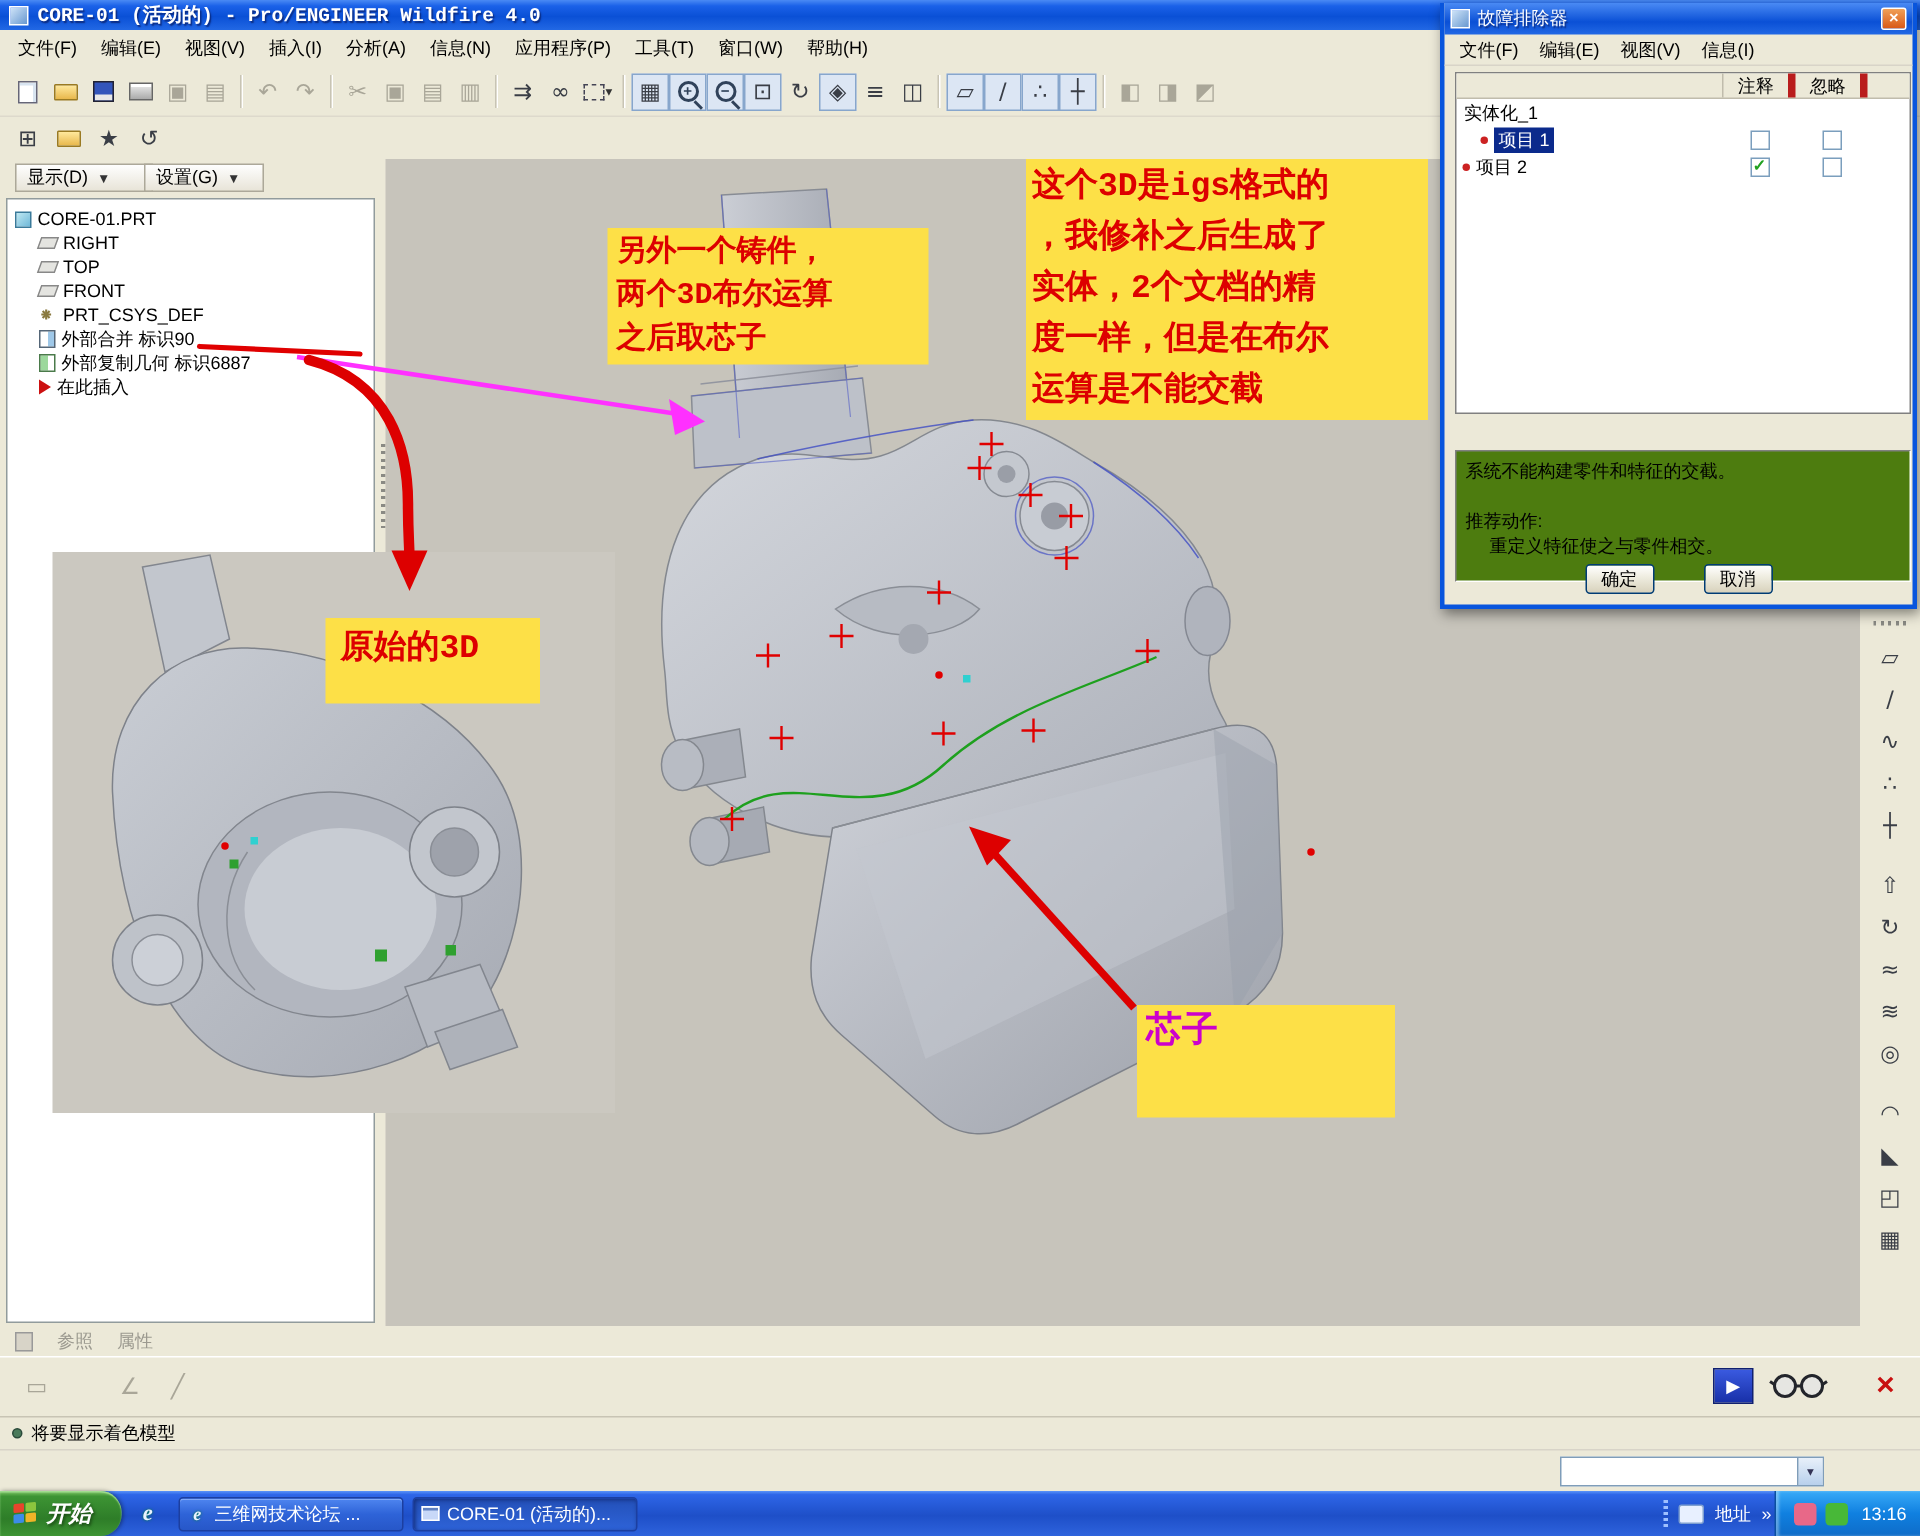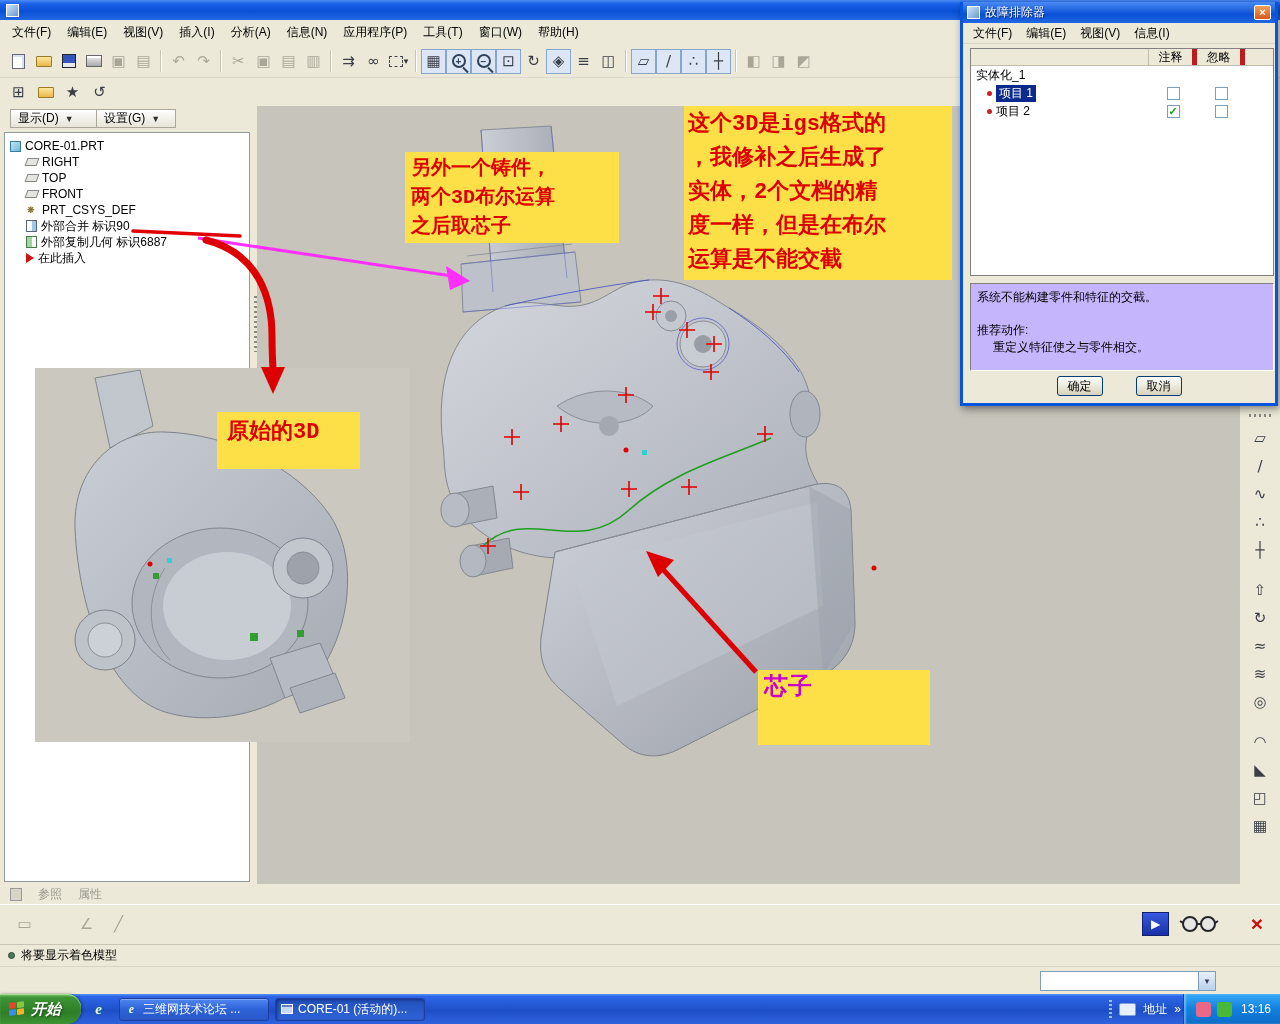--- a/index.html
+++ b/index.html
@@ -68,21 +68,21 @@
 .dl-hdr{height:17px;background:#ECE9D8;display:flex;border-bottom:1px solid #C0BCAC;font-size:12px}
 .dl-c1{width:178px;border-right:1px solid #C0BCAC}
 .dl-c2,.dl-c3{width:48px;border-right:5px solid #b91c1c;display:flex;align-items:center;justify-content:center}
 .dl-c4{flex:1}
 .drow{height:18px;display:flex;align-items:center;font-size:12px}
 .drow .lab{width:178px;display:flex;align-items:center;gap:4px;white-space:nowrap}
 .drow .cbc{width:48px;display:flex;align-items:center;justify-content:center}
 .bullet{width:5px;height:5px;border-radius:50%;background:#CC2222;flex:none;margin-left:4px}
 .selhl{background:#0B2A8C;color:#fff;padding:0 3px}
 .cb{width:13px;height:13px;background:#fff;border:1px solid #7B9EBD;display:flex;align-items:center;justify-content:center;font-size:11px;font-weight:bold;color:#21A121;line-height:1}
-.dlg-msg{position:absolute;left:7px;top:281px;width:304px;height:88px;border:1px solid #808080;border-bottom-color:#fff;border-right-color:#fff;background:#c4b5fd;padding:5px 6px;font-size:12px}
+.dlg-msg{position:absolute;left:7px;top:298px;width:304px;height:88px;border:1px solid #808080;border-bottom-color:#fff;border-right-color:#fff;background:#4d7c0f;padding:5px 6px;font-size:12px}
 .dlg-btns{position:absolute;left:0;bottom:7px;width:100%;display:flex;justify-content:center;gap:33px}
 .xpbtn{min-width:46px;height:20px;border:1px solid #003C74;border-radius:3px;background:linear-gradient(#FFFFFF,#F0EEE2 40%,#D8D2BC);font-size:12px;padding:0 8px;font-family:"Liberation Sans",sans-serif}
 
 .tabsrow{left:0;top:884px;width:1240px;height:20px;background:#ECE9D8;display:flex;align-items:center;gap:16px;padding-left:10px;color:#9C9A90}
 .clipicon{width:12px;height:13px;border:1px solid #999;background:#D8D4C8}
 .toolsrow{left:0;top:904px;width:1280px;height:40px;background:#ECE9D8;border-top:1px solid #FFF}
 .statusrow{left:0;top:944px;width:1280px;height:22px;background:#ECE9D8;border-top:1px solid #C8C4B4;display:flex;align-items:center;padding-left:8px;gap:6px}
 .dot{width:7px;height:7px;border-radius:50%;background:#4A7A5A;border:1px solid #2A4A3A}
 .comborow{left:0;top:966px;width:1280px;height:28px;background:#ECE9D8;border-top:1px solid #D8D4C8}
 .combo{position:absolute;left:1040px;top:4px;width:176px;height:20px;background:#fff;border:1px solid #7F9DB9;display:flex}
@@ -108,20 +108,21 @@
 .tray{height:30px;display:flex;align-items:center;gap:6px;padding:0 9px 0 12px;background:linear-gradient(180deg,#38AAF8 0,#1080E0 50%,#0E6CC8 100%);border-left:1px solid #0A4FA0;box-shadow:inset 2px 0 2px rgba(255,255,255,.35)}
 .ticon1{width:15px;height:15px;border-radius:3px;background:#E86888}
 .ticon2{width:15px;height:15px;border-radius:3px;background:#48B838}
 .clock{color:#fff;font-size:12px;margin-left:3px}
 </style>
 </head>
 <body>
 
 <div class="abs titlebar">
   <span class="appicon"></span>
+  <span class="txt">CORE-01 (活动的) - Pro/ENGINEER Wildfire 4.0</span>
 </div>
 
 <div class="abs menubar">
   <span class="mi">文件(F)</span>
   <span class="mi">编辑(E)</span>
   <span class="mi">视图(V)</span>
   <span class="mi">插入(I)</span>
   <span class="mi">分析(A)</span>
   <span class="mi">信息(N)</span>
   <span class="mi">应用程序(P)</span>
@@ -487,21 +488,21 @@
           <span class="selhl">项目 1</span>
         </div>
       <div class="cbc">
           <span class="cb"></span>
         </div>
       <div class="cbc">
           <span class="cb"></span>
         </div>
     </div>
     <div class="drow">
-      <div class="lab" style="padding-left:12px">
+      <div class="lab" style="padding-left:0">
           <span class="bullet"></span>
           <span>项目 2</span>
         </div>
       <div class="cbc">
           <span class="cb">✓</span>
         </div>
       <div class="cbc">
           <span class="cb"></span>
         </div>
     </div>

